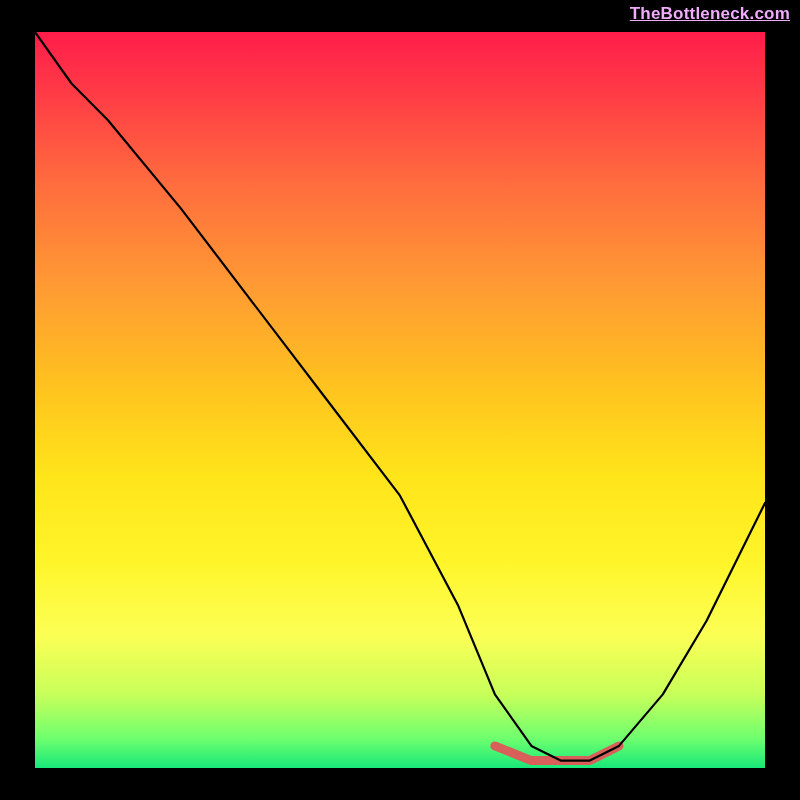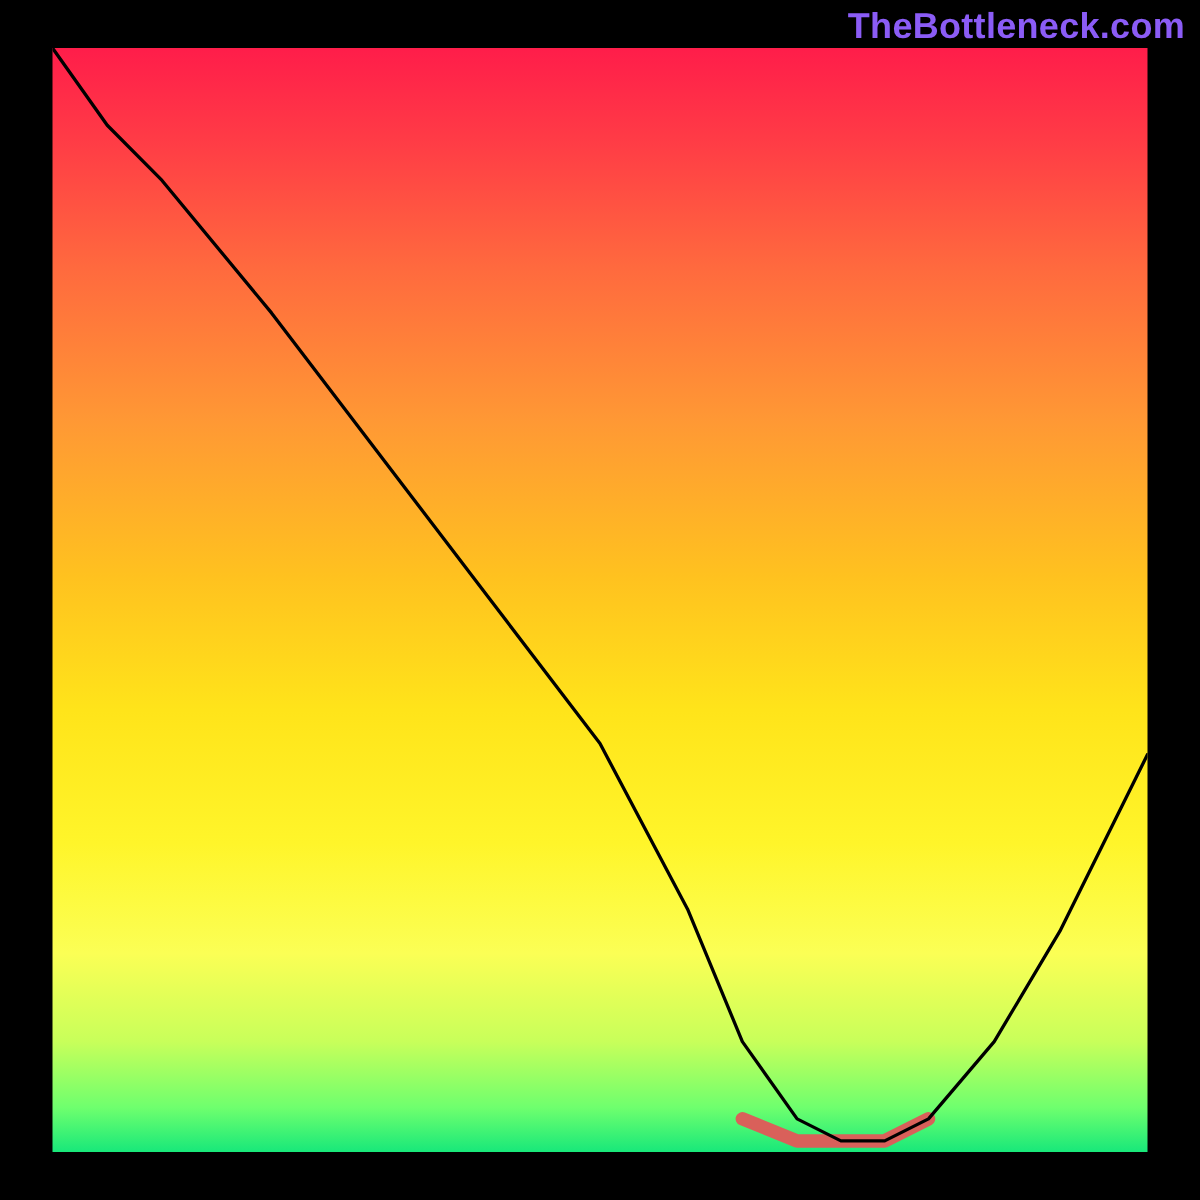--- a/index.html
+++ b/index.html
@@ -14,25 +14,26 @@
   .frame {
     position: relative;
     width: 800px;
     height: 800px;
     background: #000;
   }
   .watermark {
     position: absolute;
     top: 4px;
     right: 10px;
-    color: #8b5cf6;
-    font-size: 24px;
+    color: #f0abfc;
+    font-size: 17px;
     font-weight: 600;
     letter-spacing: 0.2px;
     z-index: 10;
+    text-decoration: underline;
   }
   .plot-area {
     position: absolute;
     
     left: 35px;
     top: 32px;
     width: 730px;   
     height: 736px;  
     background: linear-gradient(
       to bottom,

